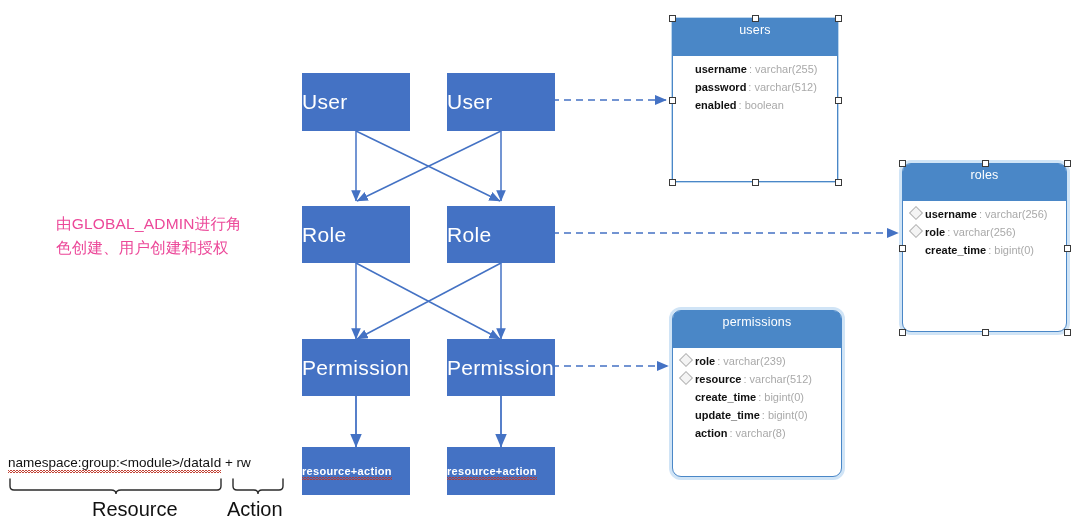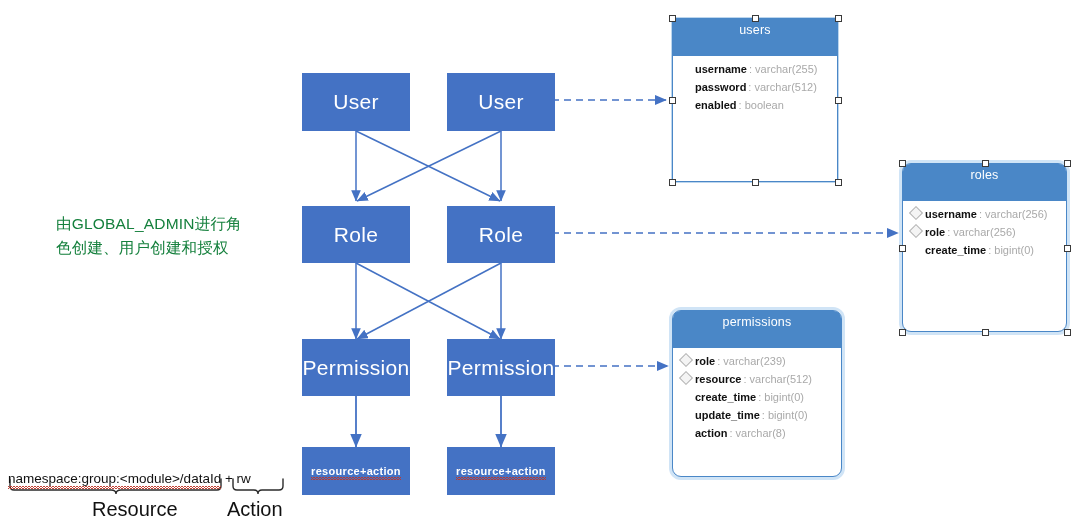--- a/index.html
+++ b/index.html
@@ -10,31 +10,31 @@
     font-family: "Liberation Sans", sans-serif;
     overflow: hidden;
     position: relative;
   }
   #stage { position: absolute; inset: 0; width: 1080px; height: 531px; }
 
   
   .note {
     position: absolute;
     font-size: 15.5px;
-    color: #15803d;
+    color: #ec4899;
     line-height: 1.55;
     letter-spacing: .2px;
     white-space: pre-line;
   }
 
   
   .fbox {
     position: absolute;
     background: #4472c4;
-    display: flex; align-items: center; justify-content: center;
+    display: flex; align-items: center; justify-content: flex-start;
     color: #ffffff;
     font-size: 21px;
     letter-spacing: .3px;
   }
   .fbox.small { font-size: 11px; font-weight: 700; }
   .squig {
     position: relative;
     display: inline-block;
     padding-bottom: 1px;
   }
@@ -270,19 +270,19 @@
         <span class="ftype">:&nbsp;<span>bigint(0)</span></span>
       </div>
       <div class="row">
         <span class="pk blank"></span>
         <span class="fname">action</span>
         <span class="ftype">:&nbsp;<span>varchar(8)</span></span>
       </div>
     </div>
   </div>
 
-  <div class="formula" style="left:8px; top:471px;">
+  <div class="formula" style="left:8px; top:455px;">
     <span class="squig">namespace:group:&lt;module&gt;/dataId</span><span> + </span><span>rw</span>
   </div>
   <div class="brace-lbl" style="left:92px; top:498px;">Resource</div>
   <div class="brace-lbl" style="left:227px; top:498px;">Action</div>
 
 </div>
 
 </body></html>

